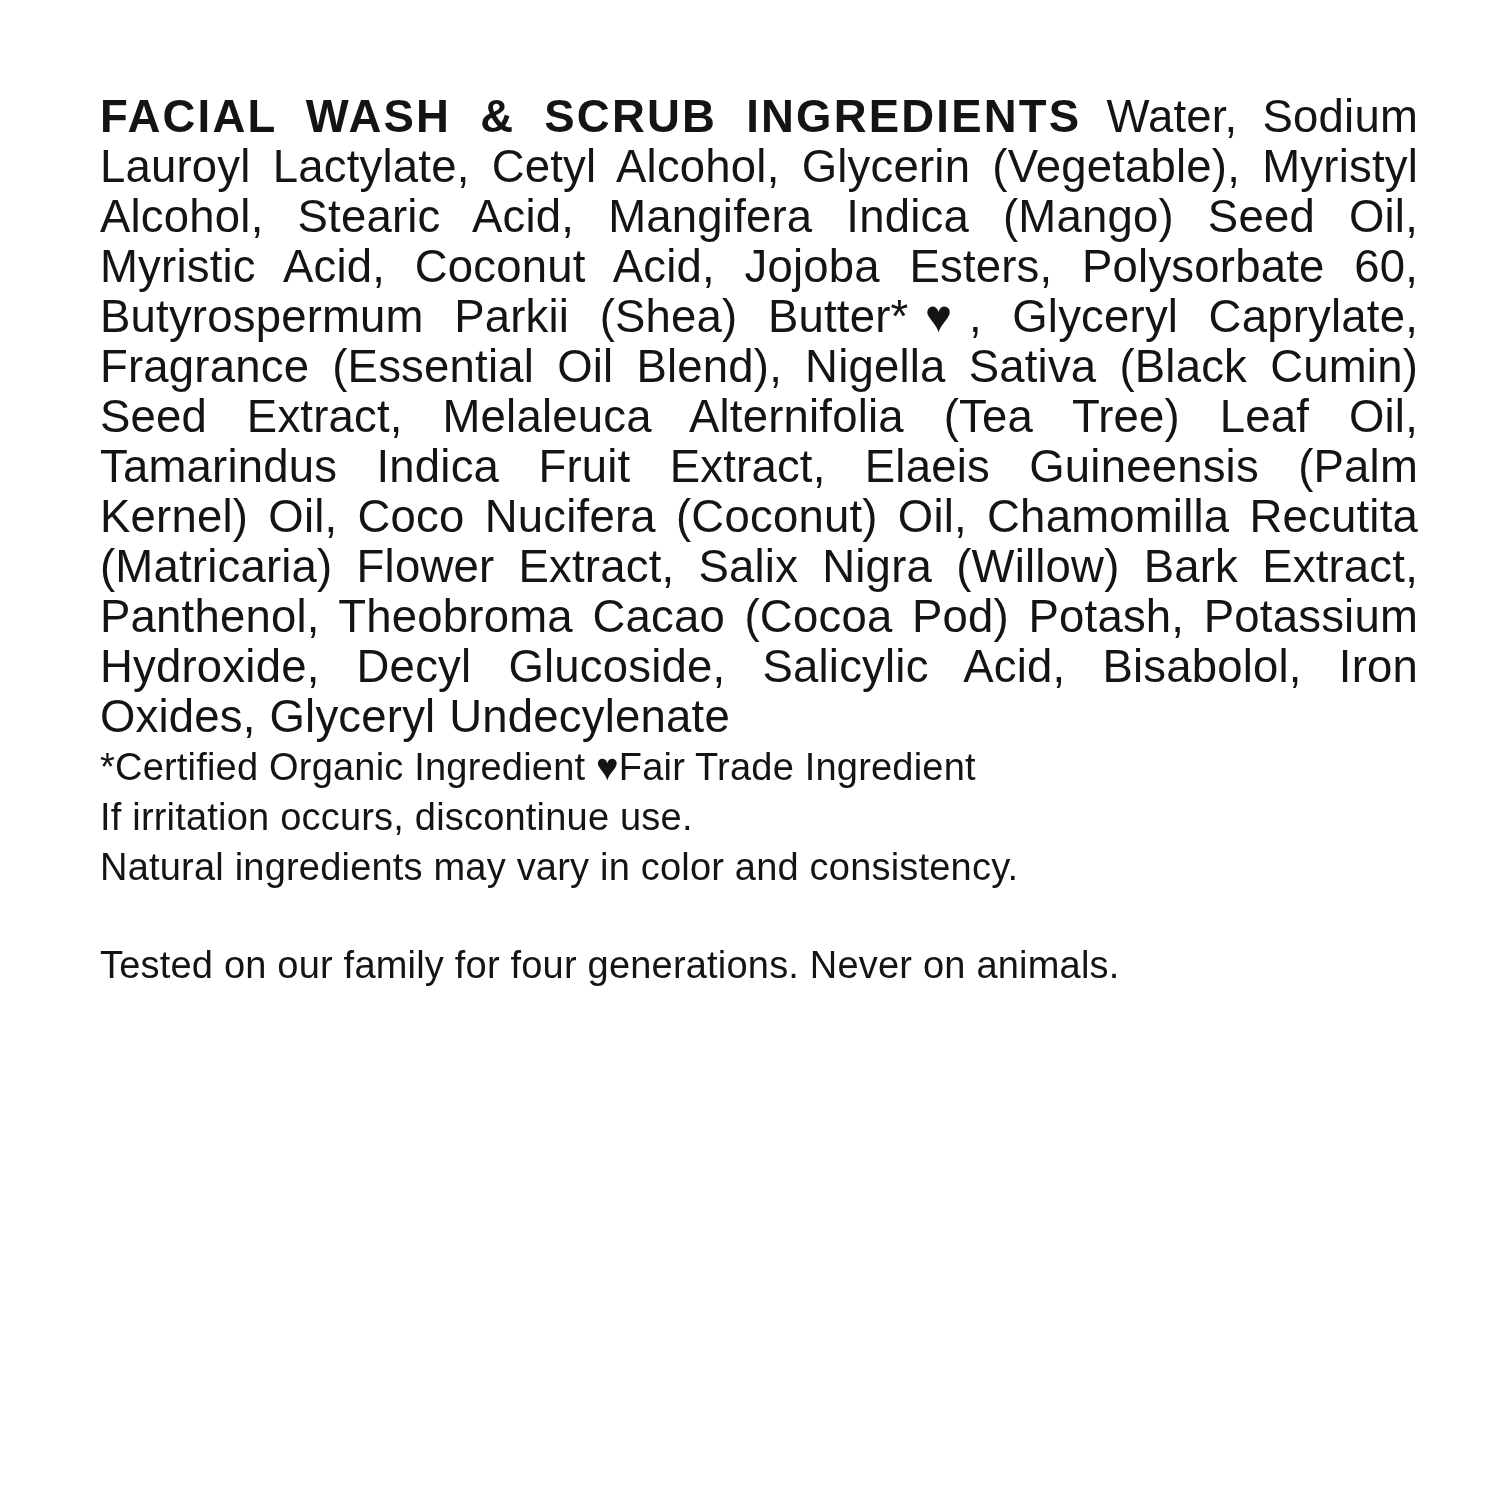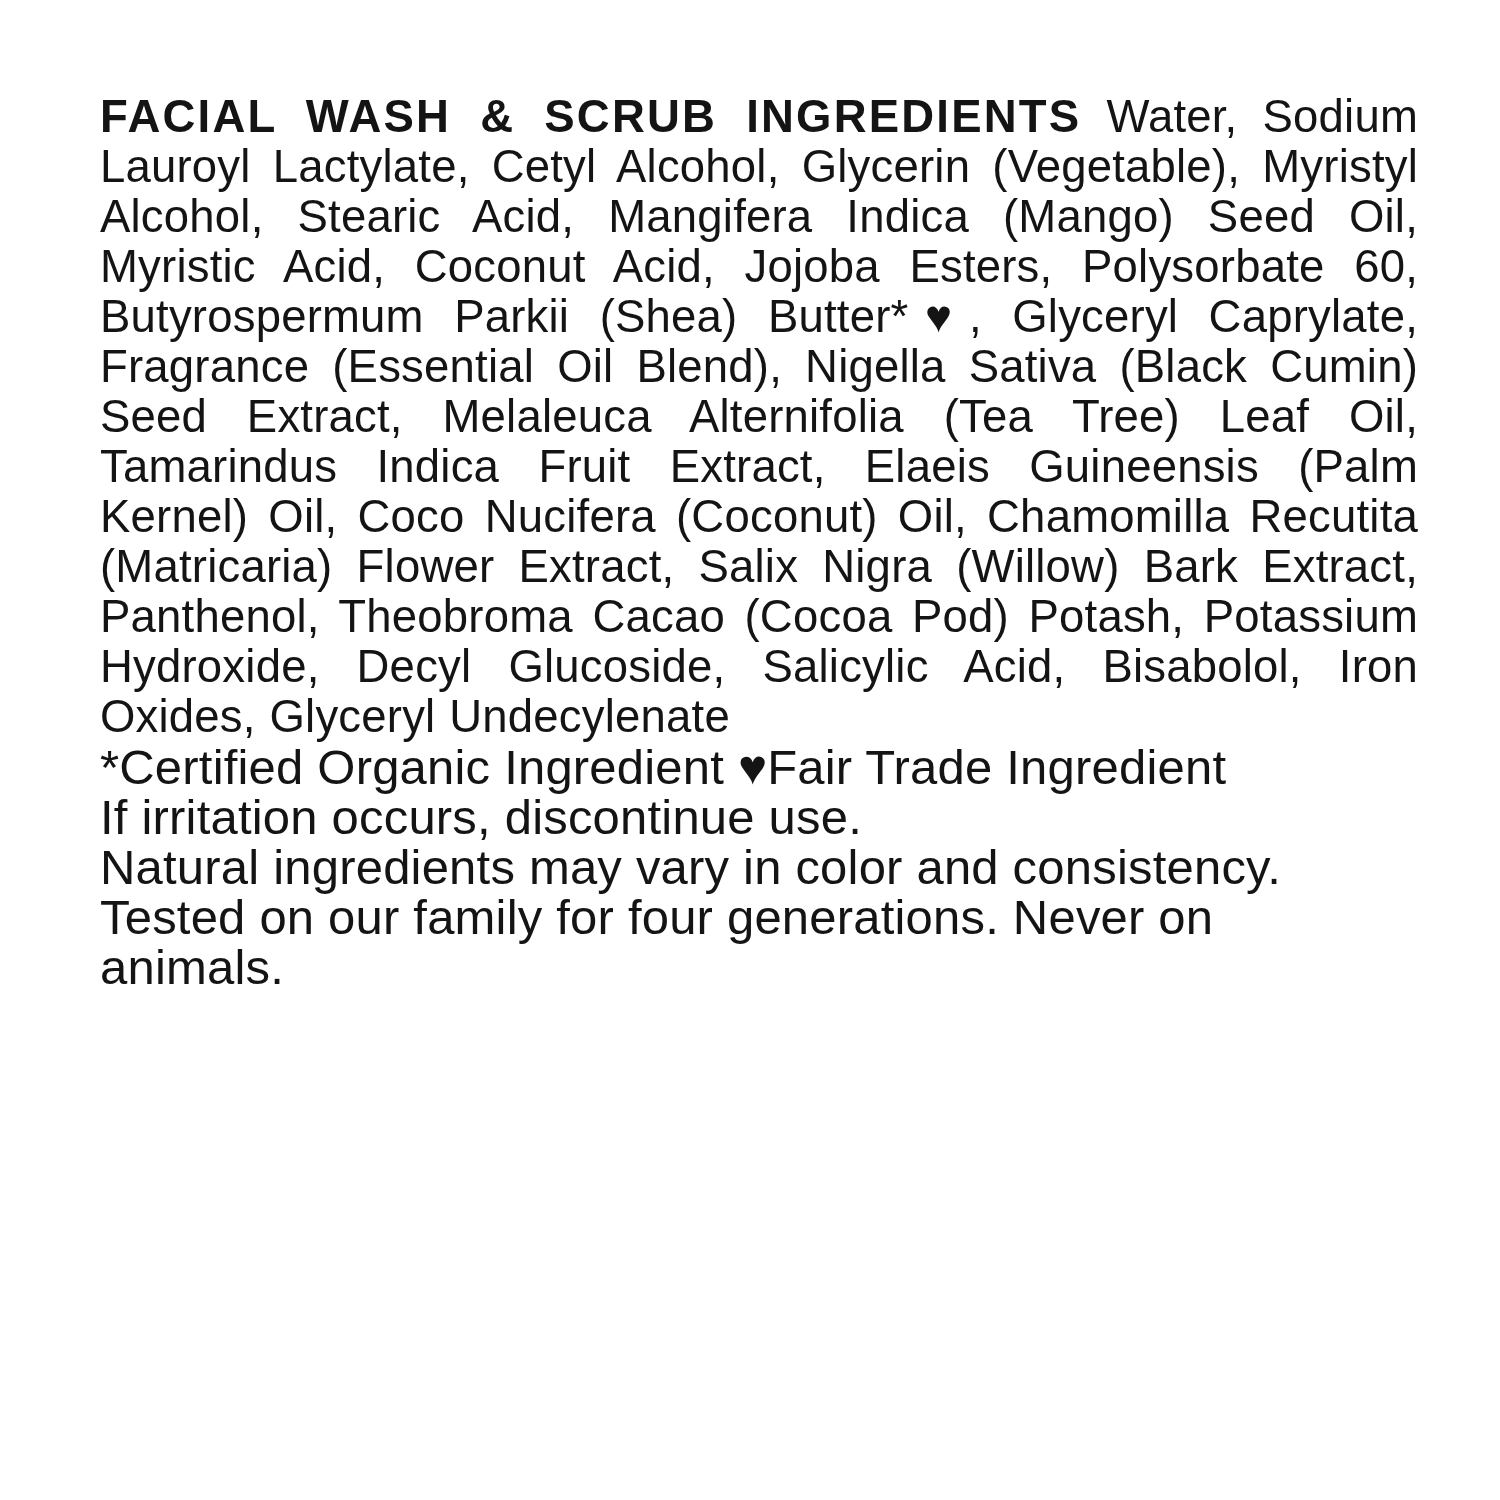--- a/index.html
+++ b/index.html
@@ -35,32 +35,33 @@
     font-weight: bold;
     letter-spacing: 2.2px;
     word-spacing: 3px;
     margin-top: 20px;
   }
   .ingredients-block .body-text {
     font-weight: normal;
   }
   .notes {
     max-width: 1318px;
-    font-size: 49px;
+    font-size: 38px;
     line-height: 50px;
     letter-spacing: 0.2px;
     text-align: left;
   }
   .note-line {
     display: block;
     white-space: nowrap;
   }
   .note-wrap {
     display: block;
     max-width: 1240px;
+    margin-top: 48px;
   }
 </style>
 </head>
 <body>
 
 <div class="label-panel">
 
   <p class="ingredients-block"><span class="heading">FACIAL WASH &amp; SCRUB INGREDIENTS</span> <span class="body-text">Water, Sodium Lauroyl Lactylate, Cetyl Alcohol, Glycerin (Vegetable), Myristyl Alcohol, Stearic Acid, Mangifera Indica (Mango) Seed Oil, Myristic Acid, Coconut Acid, Jojoba Esters, Polysorbate 60, Butyrospermum Parkii (Shea) Butter*♥, Glyceryl Caprylate, Fragrance (Essential Oil Blend), Nigella Sativa (Black Cumin) Seed Extract, Melaleuca Alternifolia (Tea Tree) Leaf Oil, Tamarindus Indica Fruit Extract, Elaeis Guineensis (Palm Kernel) Oil, Coco Nucifera (Coconut) Oil, Chamomilla Recutita (Matricaria) Flower Extract, Salix Nigra (Willow) Bark Extract, Panthenol, Theobroma Cacao (Cocoa Pod) Potash, Potassium Hydroxide, Decyl Glucoside, Salicylic Acid, Bisabolol, Iron Oxides, Glyceryl Undecylenate</span></p>
 
   <div class="notes">

